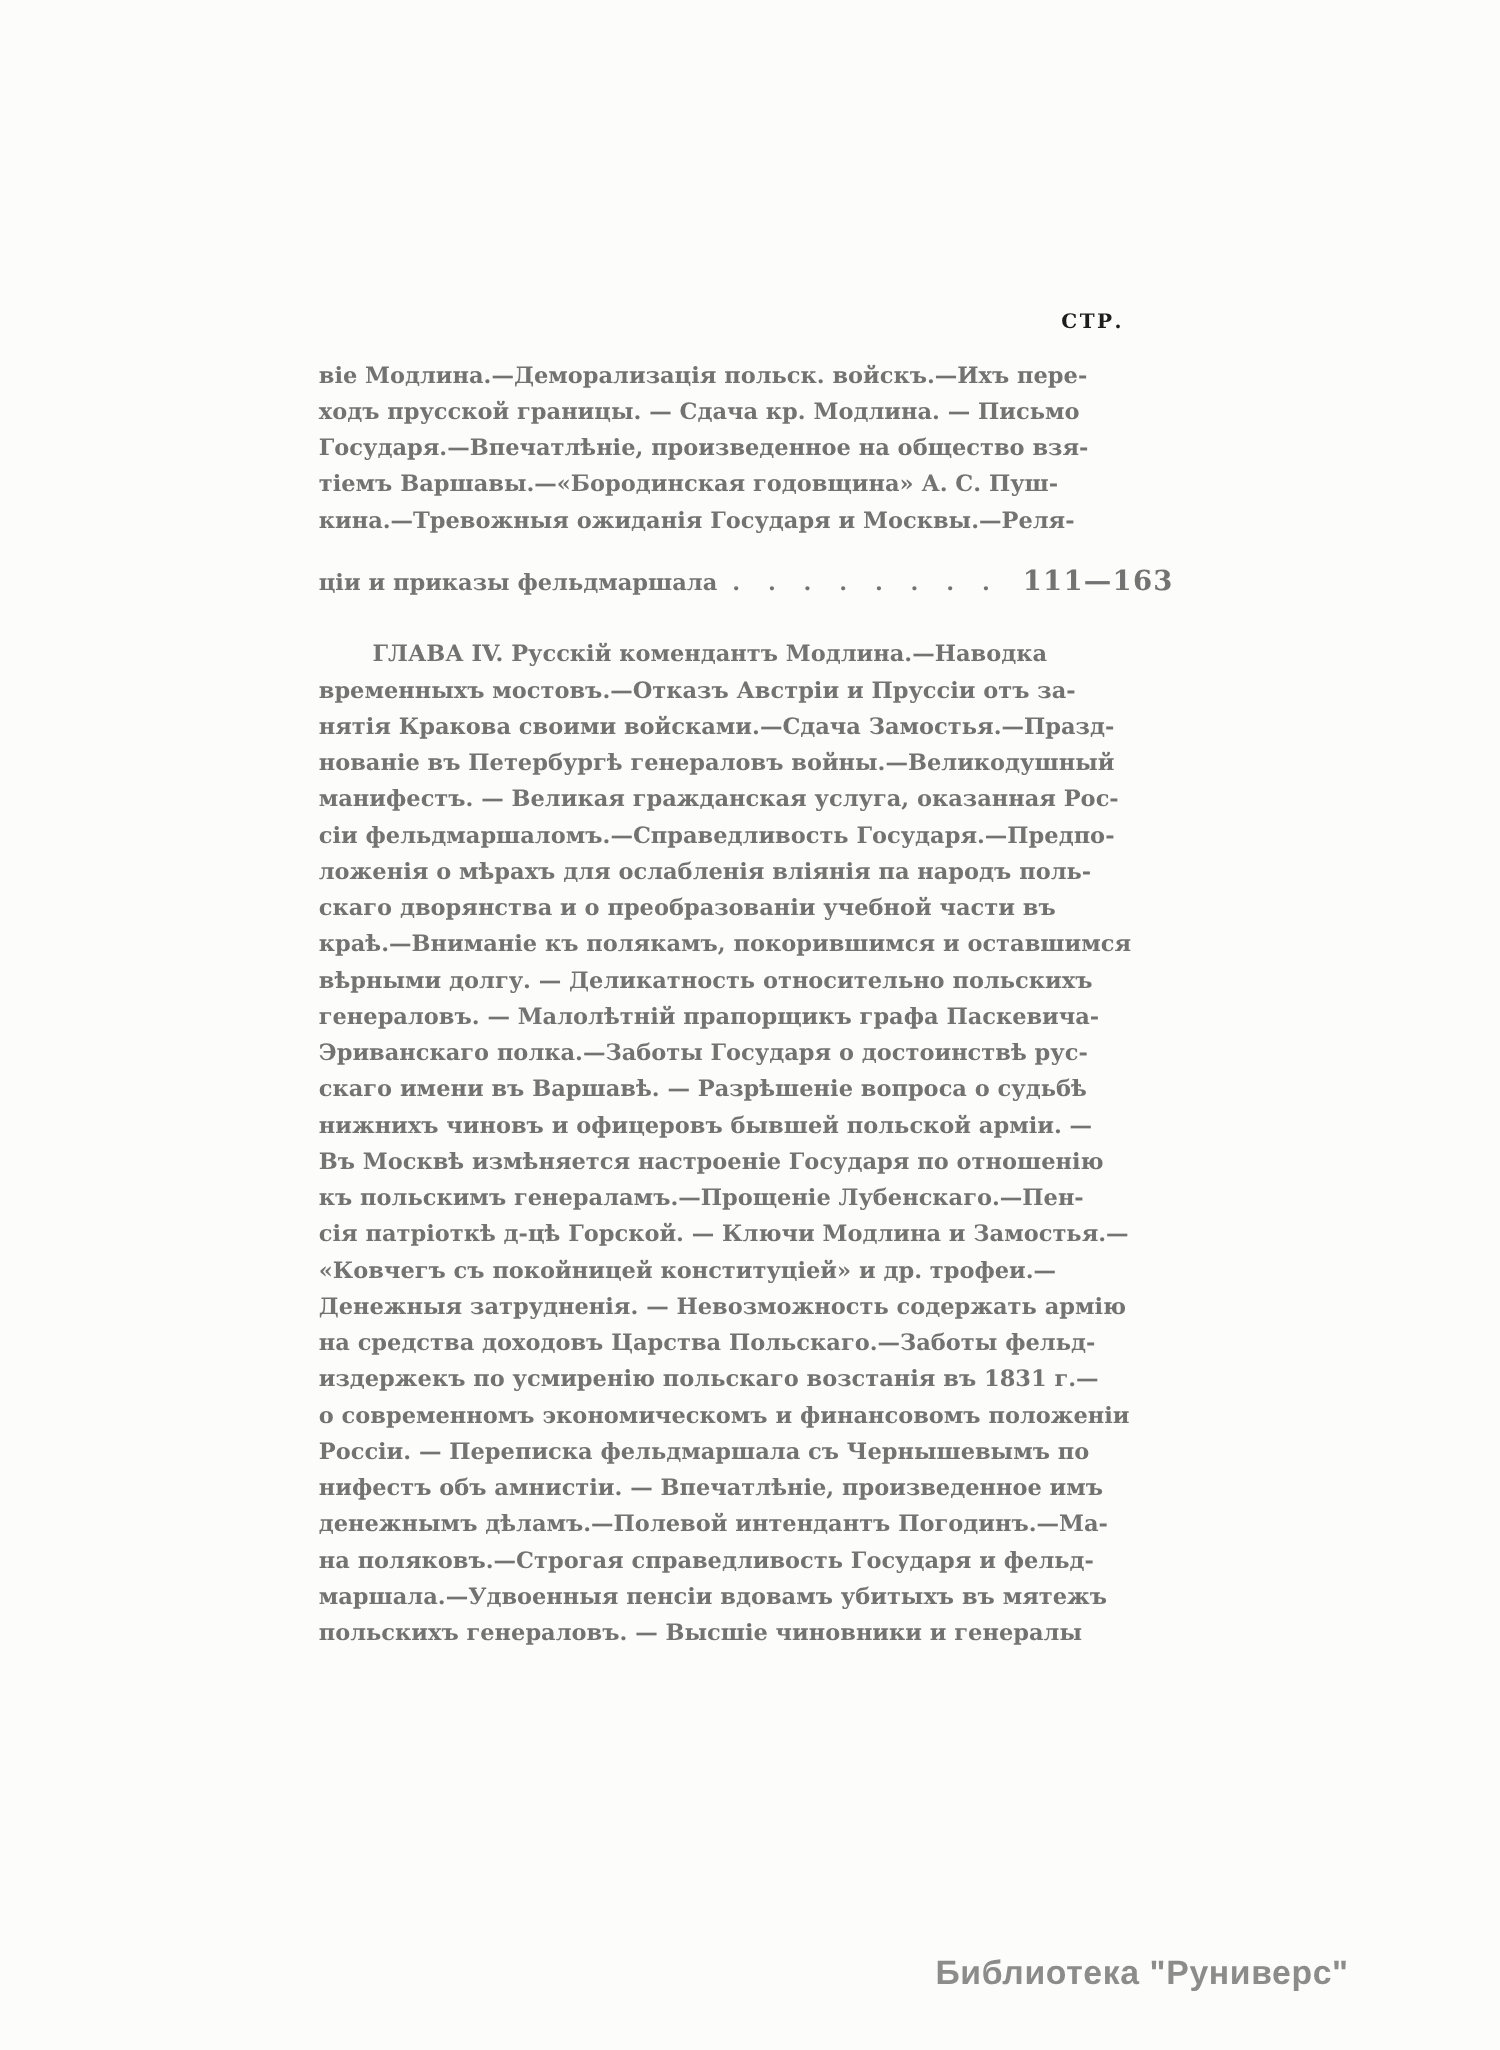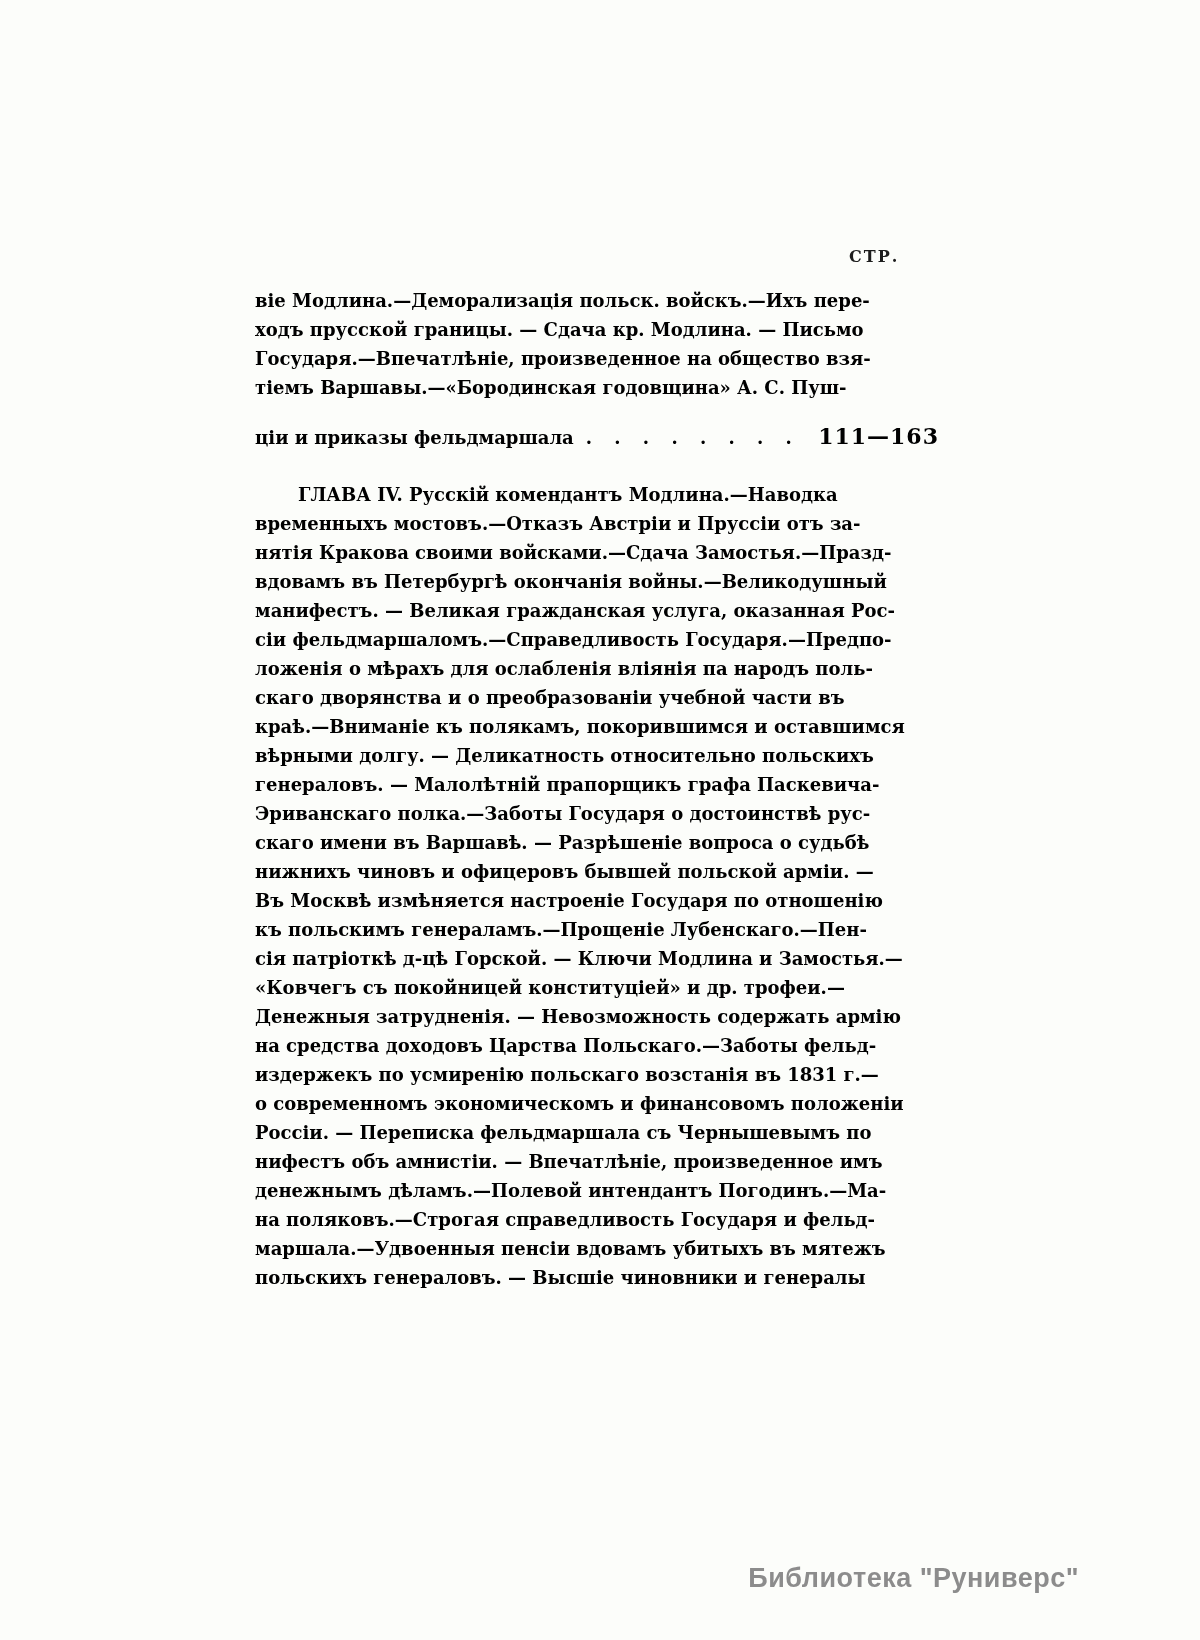--- a/index.html
+++ b/index.html
@@ -15,21 +15,21 @@
     left: 849px; top: 247px;
     font-size: 16px;
     font-weight: bold;
     letter-spacing: 2px;
     color: #1d1d1d;
   }
   .text-column {
     position: absolute;
     left: 255px; top: 286px;
     width: 570px;
-    color: #000000;
+    color: #737373;
     font-size: 18px;
     font-weight: bold;
   }
   .toc-line {
     height: 29px;
     line-height: 29px;
     white-space: nowrap;
     text-align: justify;
     text-align-last: justify;
     text-justify: inter-word;
@@ -72,32 +72,33 @@
 
 <div class="page-header-label">СТР.</div>
 
 <div class="text-column">
 
   <div class="toc-entry">
     <div class="toc-line">віе Модлина.—Деморализація польск. войскъ.—Ихъ пере-</div>
     <div class="toc-line">ходъ прусской границы. — Сдача кр. Модлина. — Письмо</div>
     <div class="toc-line">Государя.—Впечатлѣніе, произведенное на общество взя-</div>
     <div class="toc-line">тіемъ Варшавы.—«Бородинская годовщина» А. С. Пуш-</div>
+    <div class="toc-line">кина.—Тревожныя ожиданія Государя и Москвы.—Реля-</div>
     <div class="toc-line leader-line">
       <span class="leader-text">ціи и приказы фельдмаршала</span>
       <span class="dots">. . . . . . . . . . . . . .</span>
       <span class="page-range">111—163</span>
     </div>
   </div>
 
   <div class="toc-entry entry-chapter4">
     <div class="toc-line first">ГЛАВА IV. Русскій комендантъ Модлина.—Наводка</div>
     <div class="toc-line">временныхъ мостовъ.—Отказъ Австріи и Пруссіи отъ за-</div>
     <div class="toc-line">нятія Кракова своими войсками.—Сдача Замостья.—Празд-</div>
-    <div class="toc-line">вдовамъ въ Петербургѣ окончанія войны.—Великодушный</div>
+    <div class="toc-line">нованіе въ Петербургѣ генераловъ войны.—Великодушный</div>
     <div class="toc-line">манифестъ. — Великая гражданская услуга, оказанная Рос-</div>
     <div class="toc-line">сіи фельдмаршаломъ.—Справедливость Государя.—Предпо-</div>
     <div class="toc-line">ложенія о мѣрахъ для ослабленія вліянія па народъ поль-</div>
     <div class="toc-line">скаго дворянства и о преобразованіи учебной части въ</div>
     <div class="toc-line">краѣ.—Вниманіе къ полякамъ, покорившимся и оставшимся</div>
     <div class="toc-line">вѣрными долгу. — Деликатность относительно польскихъ</div>
     <div class="toc-line">генераловъ. — Малолѣтній прапорщикъ графа Паскевича-</div>
     <div class="toc-line">Эриванскаго полка.—Заботы Государя о достоинствѣ рус-</div>
     <div class="toc-line">скаго имени въ Варшавѣ. — Разрѣшеніе вопроса о судьбѣ</div>
     <div class="toc-line">нижнихъ чиновъ и офицеровъ бывшей польской арміи. —</div>

